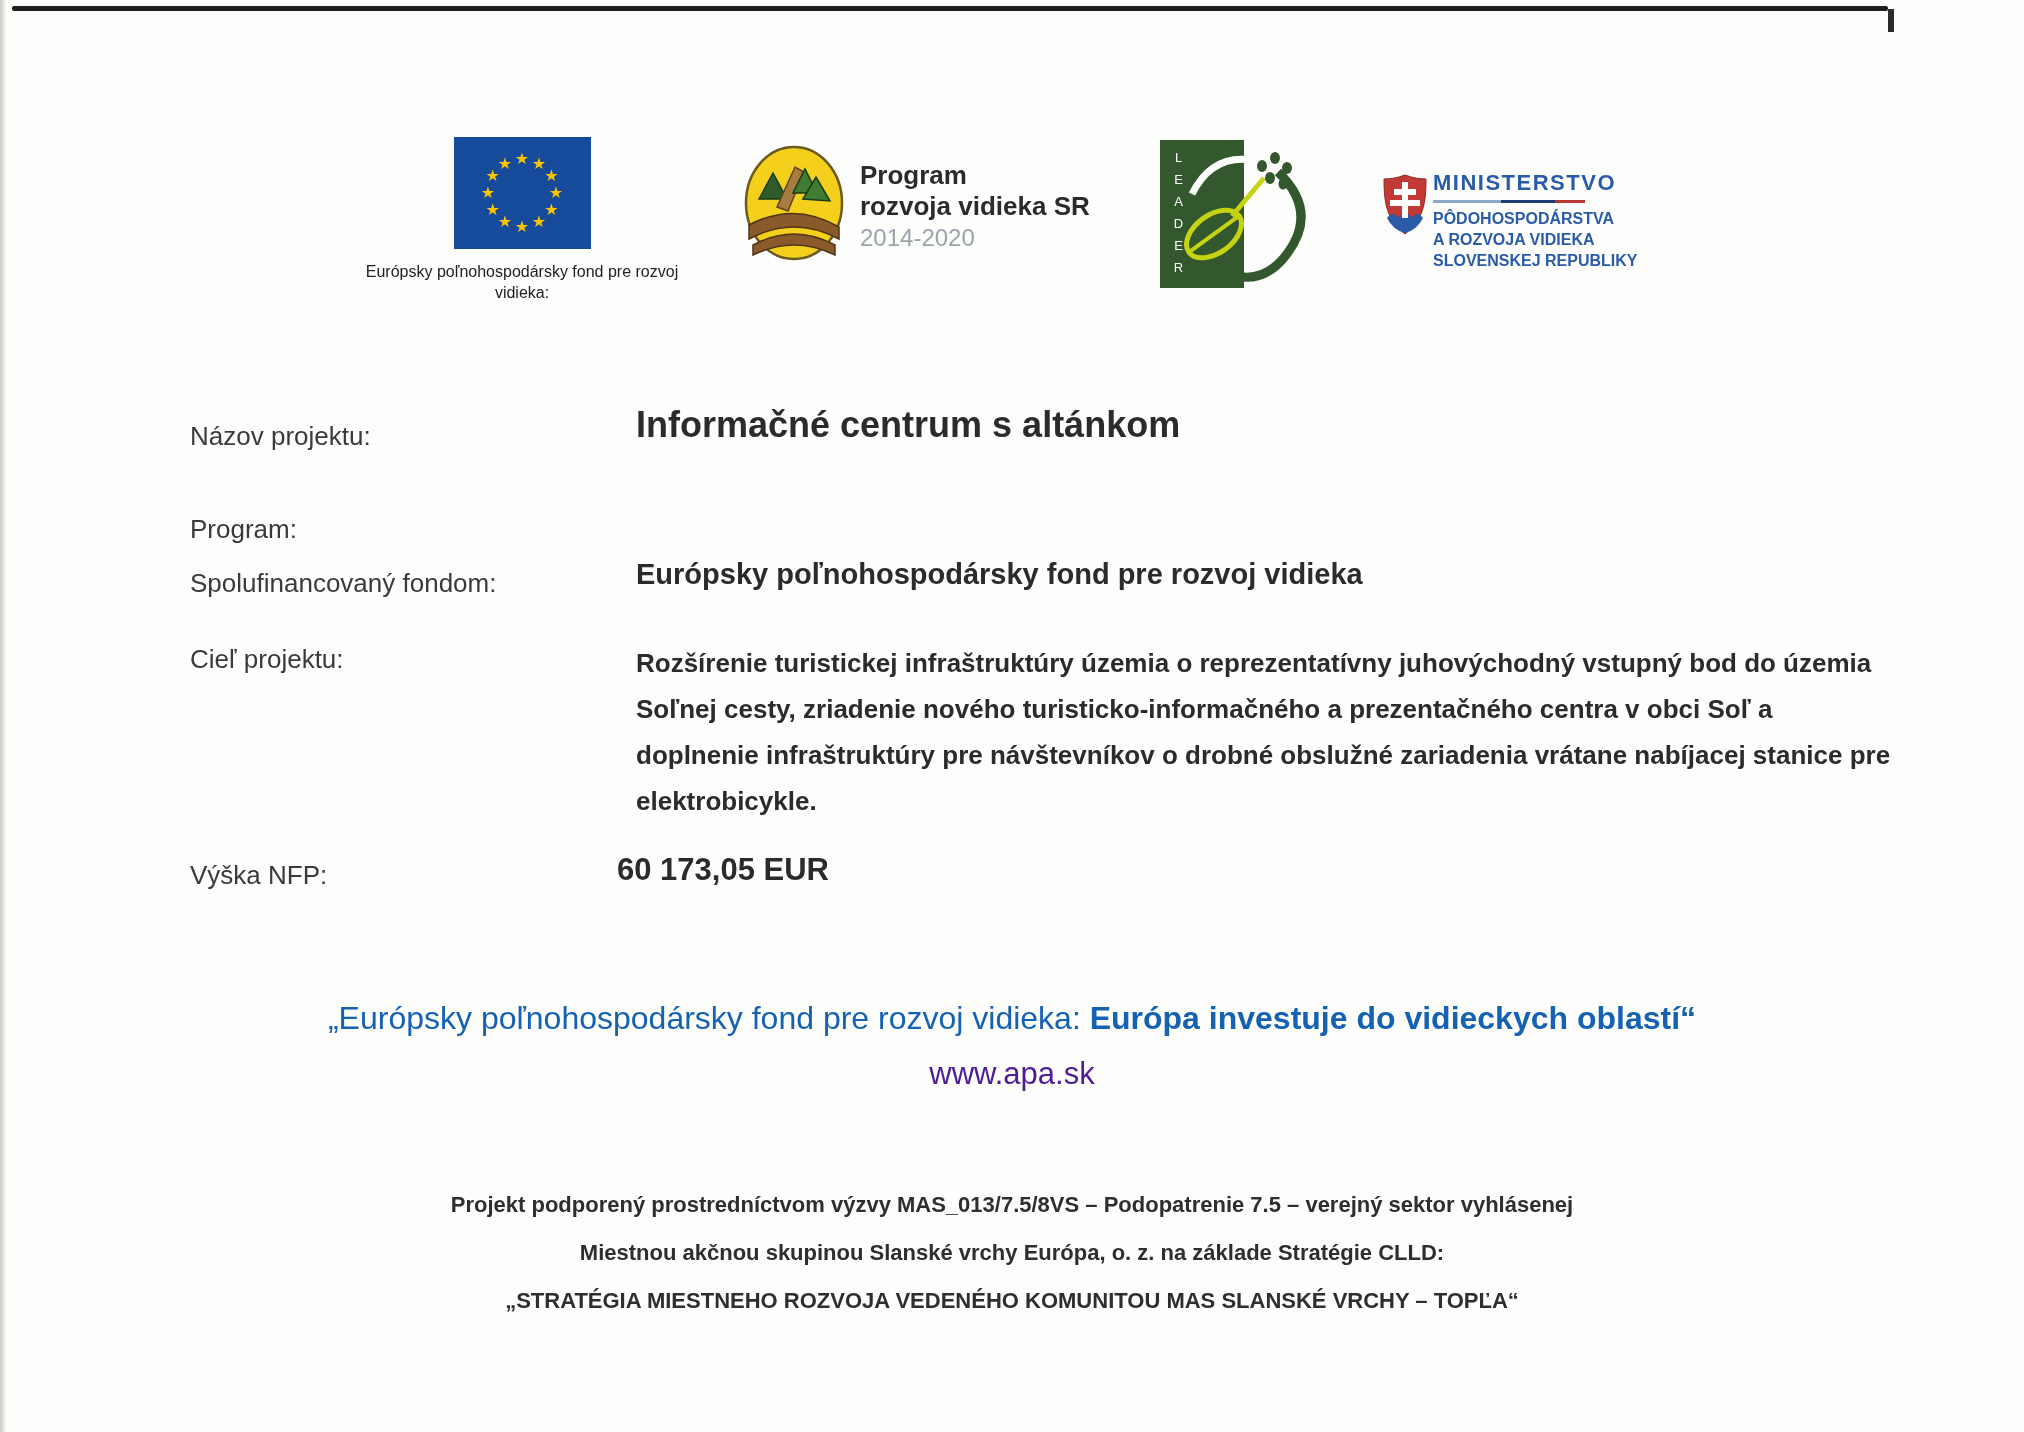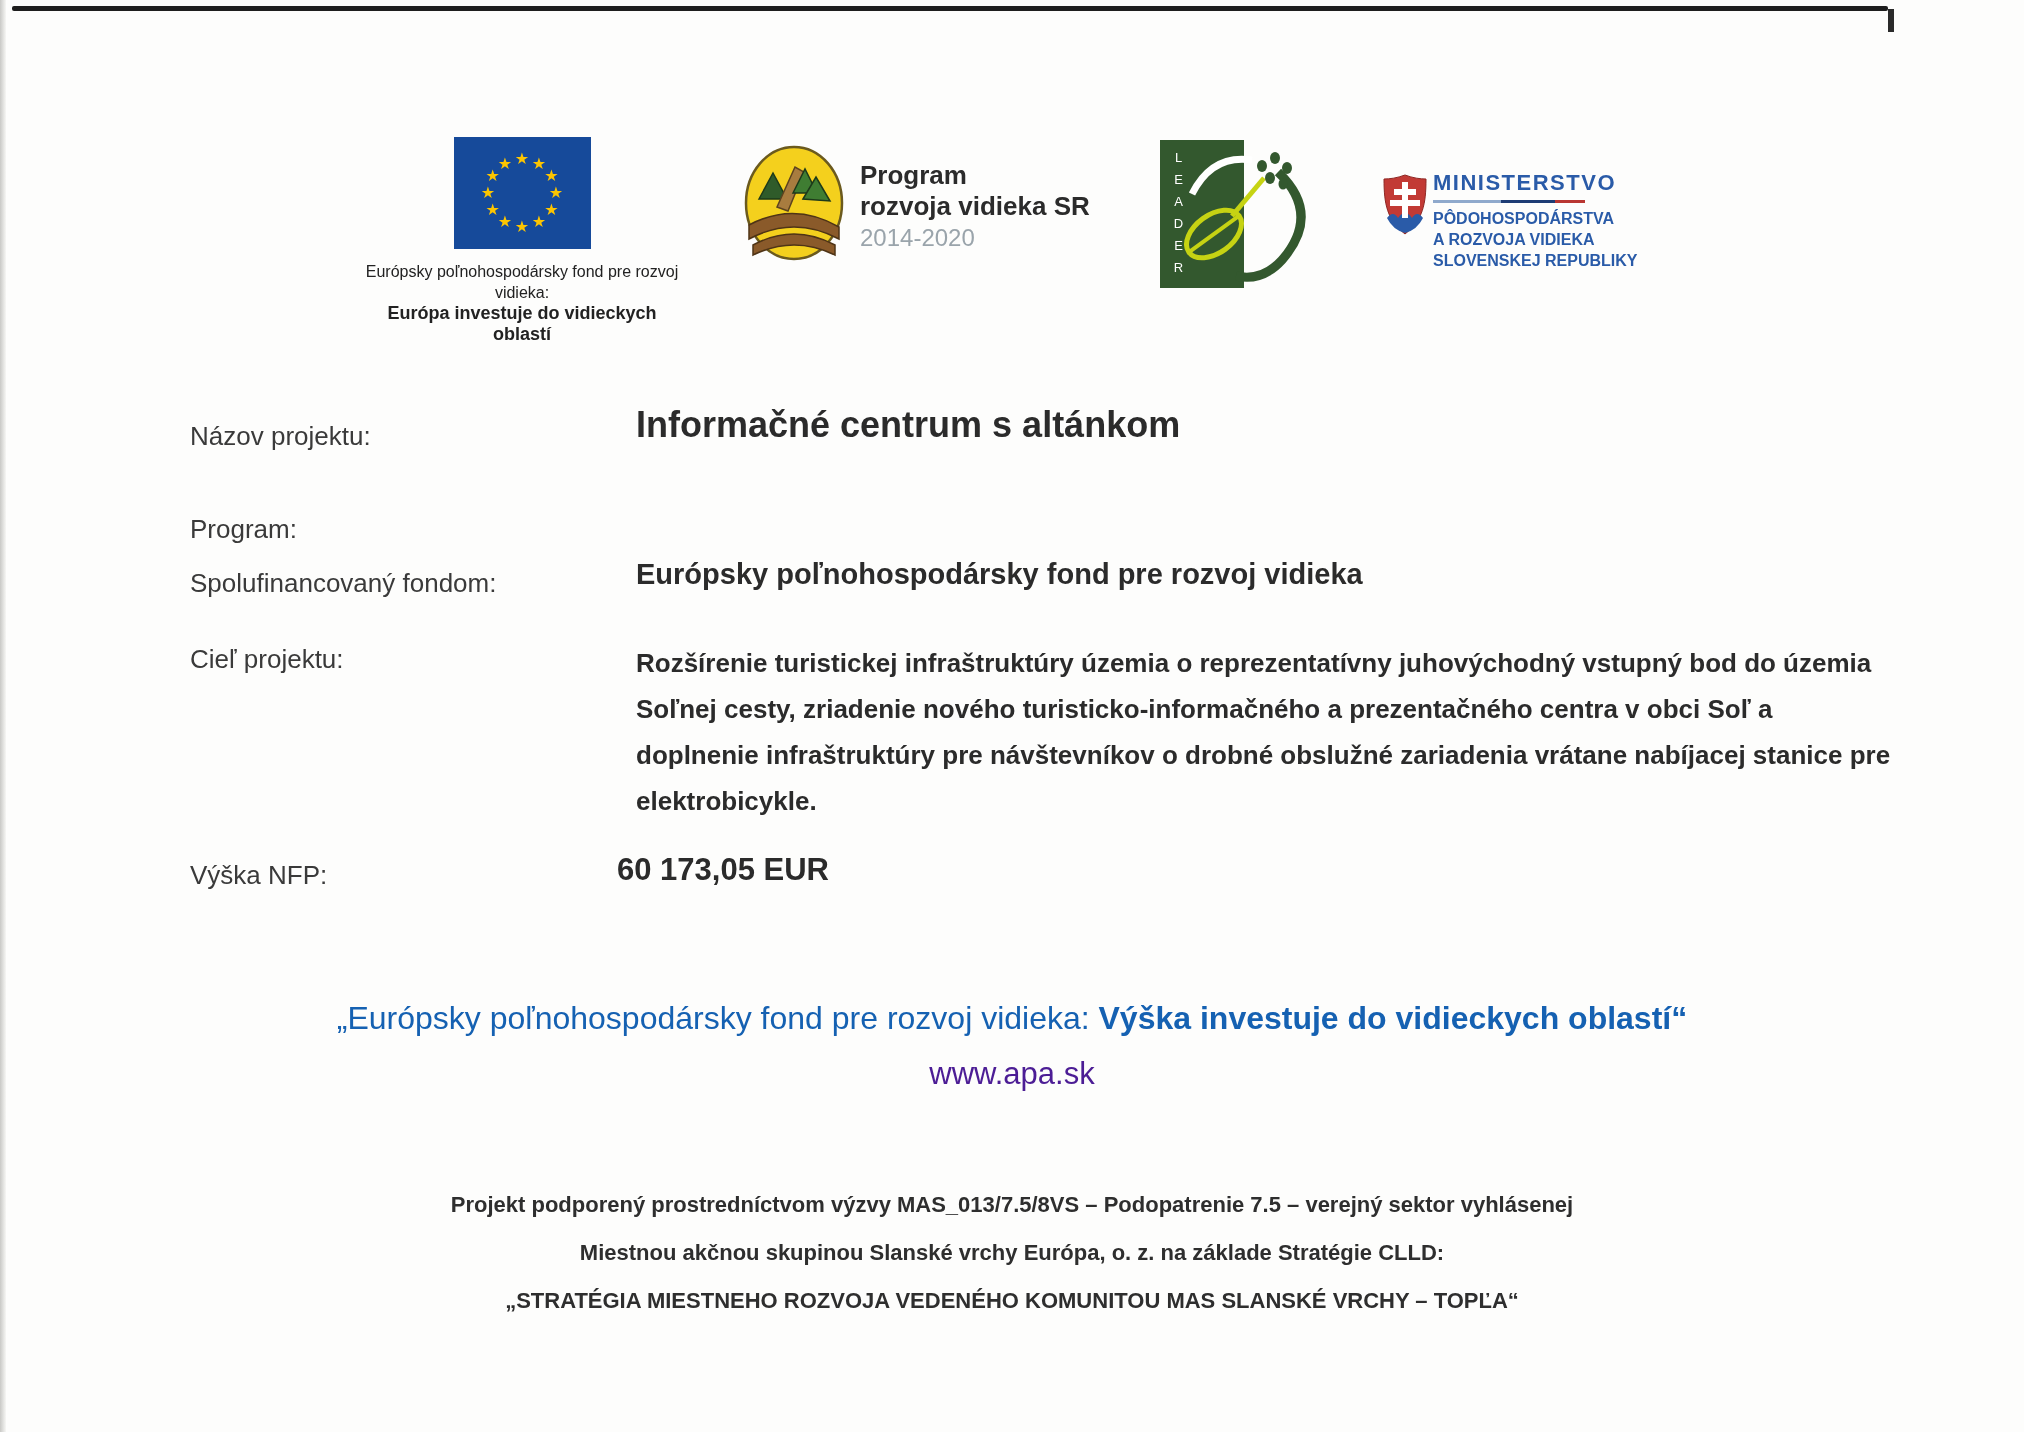--- a/index.html
+++ b/index.html
@@ -104,21 +104,20 @@
       <span class="star">★</span>
       <span class="star">★</span>
       <span class="star">★</span>
       <span class="star">★</span>
       <span class="star">★</span>
       <span class="star">★</span>
       <span class="star">★</span>
       <span class="star">★</span>
     </div>
     <div class="eu-caption1">Európsky poľnohospodársky fond pre rozvoj vidieka:</div>
-    <div class="eu-caption2">Európa investuje do vidieckych oblastí</div>
   </div>
 
   <svg class="prv-logo" width="102" height="120" viewBox="0 0 102 120">
     <ellipse cx="51" cy="60" rx="48" ry="56" fill="#f4d01d" stroke="#6b5a1e" stroke-width="2.5"></ellipse>
     <polygon points="16,56 30,30 44,56" fill="#2f5b2a" stroke="#1d3a1a" stroke-width="1.5"></polygon>
     <polygon points="34,64 52,24 61,29 45,68" fill="#a87c3f" stroke="#5d431f" stroke-width="1.5"></polygon>
     <polygon points="50,50 62,26 74,50" fill="#3f7d32" stroke="#1d3a1a" stroke-width="1.5"></polygon>
     <polygon points="60,56 73,34 87,58" fill="#3f7d32" stroke="#1d3a1a" stroke-width="1.5"></polygon>
     <path d="M6,82 Q51,58 96,84 L96,96 Q51,72 6,96 Z" fill="#8a5a2a" stroke="#4f3416" stroke-width="1.5"></path>
     <path d="M10,102 Q51,80 92,102 L92,112 Q51,92 10,112 Z" fill="#8a5a2a" stroke="#4f3416" stroke-width="1.5"></path>
@@ -178,21 +177,21 @@
   <div class="val" id="val-fond">Európsky poľnohospodársky fond pre rozvoj vidieka</div>
 
   <div class="lbl" id="lbl-ciel">Cieľ projektu:</div>
   <p class="val" id="val-ciel">Rozšírenie turistickej infraštruktúry územia o reprezentatívny juhovýchodný vstupný bod do územia Soľnej cesty, zriadenie nového turisticko-informačného a prezentačného centra v obci Soľ a doplnenie infraštruktúry pre návštevníkov o drobné obslužné zariadenia vrátane nabíjacej stanice pre elektrobicykle.</p>
 
   <div class="lbl" id="lbl-nfp">Výška NFP:</div>
   <div class="val" id="val-nfp">60 173,05 EUR</div>
 
   <div class="statement">
     <span>„Európsky poľnohospodársky fond pre rozvoj vidieka:</span>
-    <span class="statement-bold">Výška investuje do vidieckych oblastí“</span>
+    <span class="statement-bold">Európa investuje do vidieckych oblastí“</span>
   </div>
   <div class="apa-link-row">
     <a>www.apa.sk</a>
   </div>
 
   <div class="footer-line" id="footer1">Projekt podporený prostredníctvom výzvy MAS_013/7.5/8VS – Podopatrenie 7.5 – verejný sektor vyhlásenej</div>
   <div class="footer-line" id="footer2">Miestnou akčnou skupinou Slanské vrchy Európa, o. z. na základe Stratégie CLLD:</div>
   <div class="footer-line" id="footer3">„STRATÉGIA MIESTNEHO ROZVOJA VEDENÉHO KOMUNITOU MAS SLANSKÉ VRCHY – TOPĽA“</div>
 
 </div>

